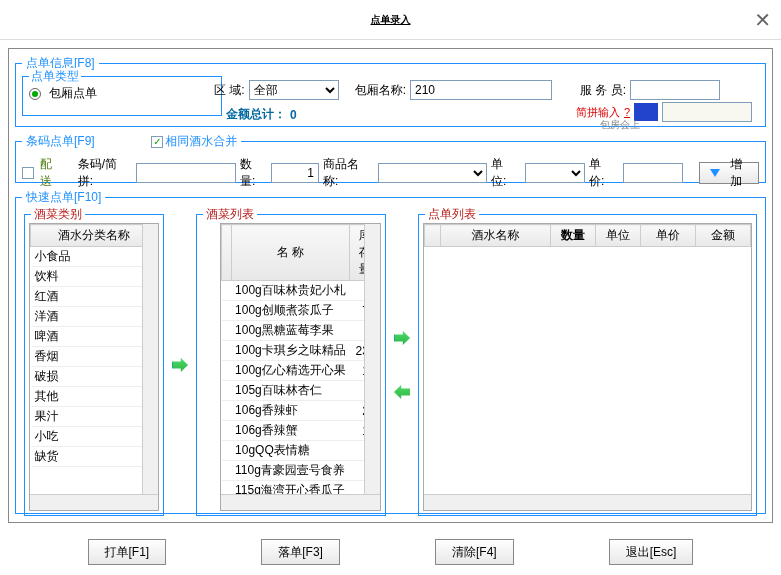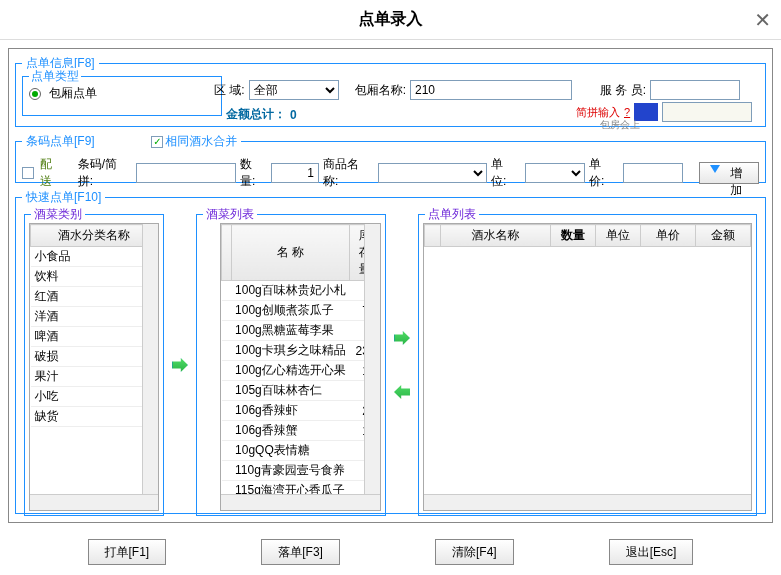--- a/index.html
+++ b/index.html
@@ -1,41 +1,41 @@
 <!DOCTYPE html>
 <html><head>
 <meta charset="utf-8">
 <style>
 * { box-sizing: border-box; margin: 0; padding: 0; }
 body { font-family: "Microsoft YaHei", SimSun, sans-serif; font-size: 12px; background: #fff; width: 781px; height: 575px; position: relative; }
 .title-bar { height: 40px; display: flex; align-items: center; justify-content: center; position: relative; border-bottom: 1px solid #ddd; }
-.title { font-size: 16px; font-weight: bold; }
+.title { font-size: 10px; font-weight: bold; text-decoration: underline; }
 .close-x { position: absolute; right: 10px; top: 8px; font-size: 20px; color: #666; cursor: pointer; }
 .main { border: 1px solid #888; margin: 8px; padding: 4px 2px 2px 2px; height: 475px; position: relative; }
 fieldset { border: 1px solid #1E90FF; margin: 2px 4px 6px 4px; padding: 4px 6px; position: relative; }
 fieldset > legend { color: #1E90FF; padding: 0 4px; font-size: 12px; }
 .fieldset-inner { border: 1px solid #1E90FF; position: absolute; padding: 2px 6px; }
 .fieldset-inner > .lg { color: #1E90FF; font-size: 12px; position: absolute; top: -9px; left: 6px; background: #fff; padding: 0 2px; }
 .row { display: flex; align-items: center; gap: 4px; }
 .lbl { color: #000; }
 input[type=text] { border: 1px solid #7F9DB9; height: 20px; padding: 0 4px; font-size: 12px; }
 select { border: 1px solid #7F9DB9; height: 20px; background: #fff; font-size: 12px; }
 .radio { width: 12px; height: 12px; border: 1px solid #666; border-radius: 50%; display: inline-flex; align-items: center; justify-content: center; margin-right: 4px; }
 .radio.checked::after { content: ''; width: 6px; height: 6px; background: #0a0; border-radius: 50%; }
 .cb { width: 12px; height: 12px; border: 1px solid #7F9DB9; display: inline-flex; align-items: center; justify-content: center; margin-right: 2px; font-size: 10px; color: #0a0; line-height: 10px; }
 .amount-total { color: #0369a1; font-weight: bold; }
 .ime-hint { color: #d00; font-size: 11px; }
-.btn { background: linear-gradient(#fff,#e8e8e8); border: 1px solid #888; padding: 2px 10px; height: 22px; display: inline-flex; gap: 4px; cursor: pointer; font-size: 12px; }
+.btn { background: linear-gradient(#fff,#e8e8e8); border: 1px solid #888; padding: 2px 10px; height: 22px; display: inline-flex; align-items: center; gap: 4px; cursor: pointer; font-size: 12px; }
 .arrow-icon { display: inline-block; width: 0; height: 0; }
 .arrow-down-blue { border-left: 5px solid transparent; border-right: 5px solid transparent; border-top: 8px solid #1E90FF; }
 .arrow-right-green { width: 16px; height: 14px; background: linear-gradient(#4cd964,#2eb84a); clip-path: polygon(0 25%, 55% 25%, 55% 0, 100% 50%, 55% 100%, 55% 75%, 0 75%); border: 1px solid #2a8; }
 .arrow-left-green { width: 16px; height: 14px; background: linear-gradient(#4cd964,#2eb84a); clip-path: polygon(100% 25%, 45% 25%, 45% 0, 0 50%, 45% 100%, 45% 75%, 100% 75%); }
 .fast-area { display: flex; gap: 4px; height: 310px; padding: 4px 2px; }
 .subfield { border: 1px solid #1E90FF; position: relative; padding: 8px 4px 4px 4px; }
-.subfield > .lg { position: absolute; top: -9px; left: 6px; background: #fff; color: #6d28d9; padding: 0 3px; font-size: 12px; }
+.subfield > .lg { position: absolute; top: -9px; left: 6px; background: #fff; color: #b91c1c; padding: 0 3px; font-size: 12px; }
 .tbl { border: 1px solid #aaa; width: 100%; height: 100%; background: #fff; overflow: hidden; position: relative; }
 .tbl table { width: 100%; border-collapse: collapse; }
 .tbl th { background: linear-gradient(#f8f8f8,#e8e8e8); border: 1px solid #ccc; font-weight: normal; padding: 2px 4px; height: 20px; font-size: 12px; }
 .tbl td { border-bottom: 1px solid #eee; padding: 1px 4px; height: 18px; font-size: 12px; }
 .tbl td.num { text-align: right; }
 .scroll-v { position: absolute; right: 0; top: 0; bottom: 0; width: 16px; background: #f0f0f0; border-left: 1px solid #ccc; }
 .scroll-h { position: absolute; left: 0; right: 0; bottom: 0; height: 16px; background: #f0f0f0; border-top: 1px solid #ccc; }
 .mid-arrows { display: flex; flex-direction: column; justify-content: center; gap: 40px; align-items: center; width: 24px; }
 .bottom-bar { display: flex; justify-content: space-around; align-items: center; padding: 8px 40px; }
 .btn-main { background: linear-gradient(#fff,#e8e8e8); border: 1px solid #888; padding: 4px 16px; height: 26px; font-size: 12px; cursor: pointer; }
@@ -59,21 +59,21 @@
       <div class="row" style="margin-top:6px;">
         <span class="radio checked"></span>
         <span>包厢点单</span>
       </div>
     </div>
     <div style="position:absolute; left:198px; top:8px;" class="row">
       <span class="lbl">区    域:</span>
       <select style="width:90px;"><option>全部</option></select>
       <span style="width:8px;"></span>
       <span class="lbl">包厢名称:</span>
-      <input type="text" class="underline-input" style="width: 162px;" value="210">
+      <input type="text" class="underline-input" style="width: 142px;" value="210">
       <span style="width:20px;"></span>
       <span class="lbl">服  务  员:</span>
       <input type="text" style="width: 90px;">
     </div>
     <div style="position:absolute; left:210px; top:34px;" class="row">
       <span class="amount-total">金额总计：</span>
       <span class="amount-total">0</span>
     </div>
     <div style="position:absolute; left:560px; top:30px;" class="row">
       <span class="ime-hint">简拼输入</span>
@@ -135,21 +135,27 @@
                 <tr>
                   <td>红酒</td>
                 </tr>
                 <tr>
                   <td>洋酒</td>
                 </tr>
                 <tr>
                   <td>啤酒</td>
                 </tr>
                 <tr>
+                  <td>香烟</td>
+                </tr>
+                <tr>
                   <td>破损</td>
+                </tr>
+                <tr>
+                  <td>其他</td>
                 </tr>
                 <tr>
                   <td>果汁</td>
                 </tr>
                 <tr>
                   <td>小吃</td>
                 </tr>
                 <tr>
                   <td>缺货</td>
                 </tr>

